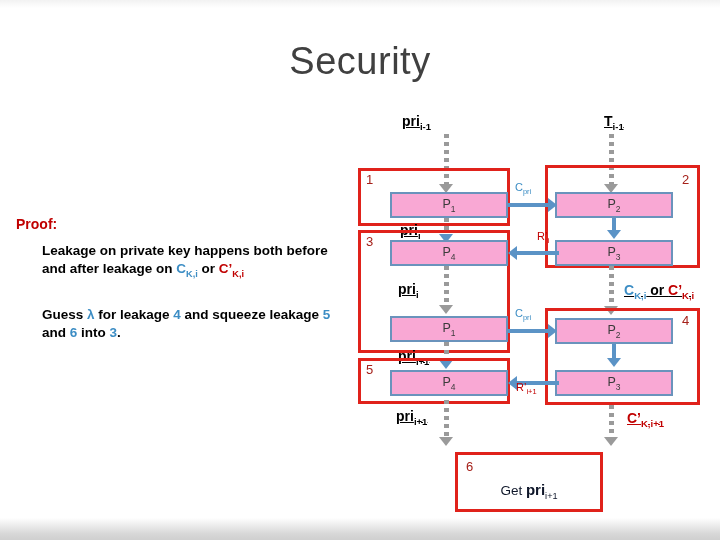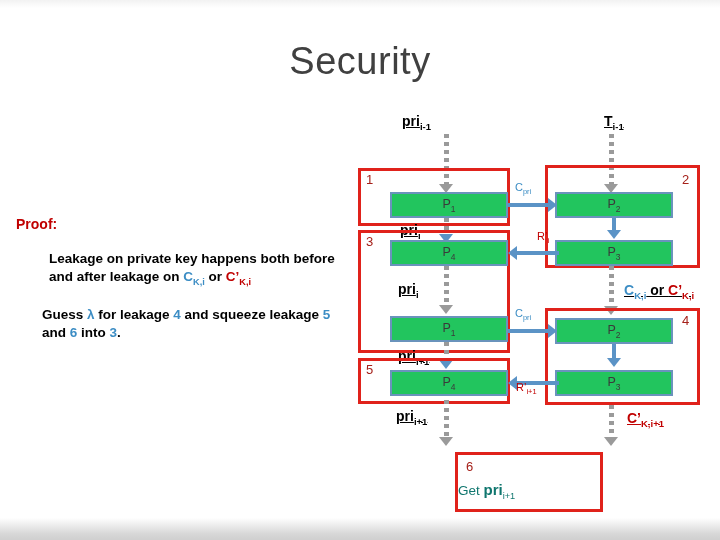--- a/index.html
+++ b/index.html
@@ -48,21 +48,21 @@
   
   .ltext {
     position: absolute;
     font-size: 13.5px;
     color: #000000;
     font-weight: bold;
     line-height: 18px;
   }
   #claim-block { left: 16px; top: 130px; width: 330px; }
   #proof-label { left: 16px; top: 215px; color: #C00000; font-size: 14px; }
-  #leak-block  { left: 42px; top: 250px; width: 310px; margin-left: 7px; }
+  #leak-block  { left: 42px; top: 242px; width: 310px; }
   #guess-block { left: 42px; top: 306px; width: 300px; }
 
   .red   { color: #C00000; }
   .blue  { color: #3C8DC4; }
   .black { color: #000000; }
   sub { font-size: 0.68em; }
 
   
   .redbox {
     position: absolute;
@@ -73,21 +73,21 @@
   .boxnum {
     position: absolute;
     font-size: 13px;
     color: #A52019;
     font-weight: normal;
   }
   .pbox {
     position: absolute;
     border: 2.5px solid #6A93BC;
     box-sizing: border-box;
-    background: #22c55e;
+    background: #f9a8d4;
     color: #3A3A3A;
     font-size: 12.5px;
     display: flex;
     align-items: center;
     justify-content: center;
   }
   .pbox span { color:#3A3A3A; }
 
   
   .dotted-v {
@@ -149,22 +149,23 @@
     font-size: 11px;
     white-space: nowrap;
   }
   .lbl-blue { color: #3C8DC4; }
   .lbl-red  { color: #C00000; }
   .lbl-black{ color: #000000; }
 
   #box6-text {
     position: absolute;
     width: 100%;
+    text-align: center;
     top: 26px;
-    color: #0f766e;
+    color: #0f172a;
     font-size: 13.5px;
   }
   #box6-text b { font-size: 15px; }
 </style>
 </head>
 <body>
 
 <div id="slide">
 
   <div class="top-strip"></div>

